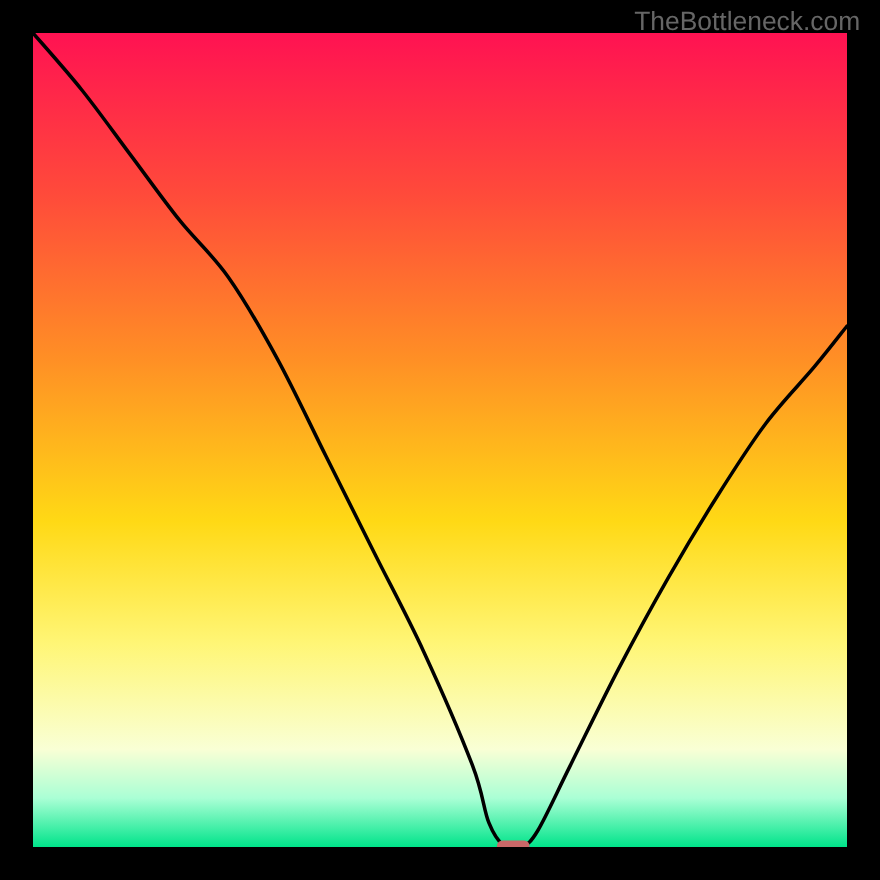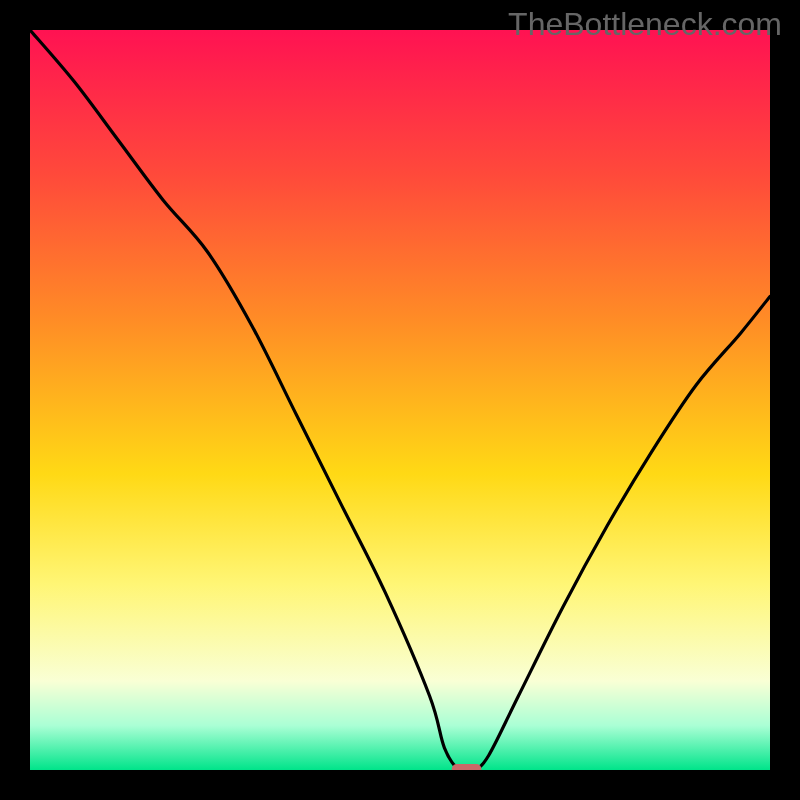--- a/index.html
+++ b/index.html
@@ -14,21 +14,21 @@
   .container {
     position: relative;
     width: 800px;
     height: 800px;
   }
   .watermark {
     position: absolute;
     top: 6px;
     right: 18px;
     color: #666;
-    font-size: 32px;
+    font-size: 24px;
     font-weight: 500;
     z-index: 20;
   }
   .plot-wrap {
     position: absolute;
     left: 30px;
     top: 30px;
     width: 740px;
     height: 740px;
   }

